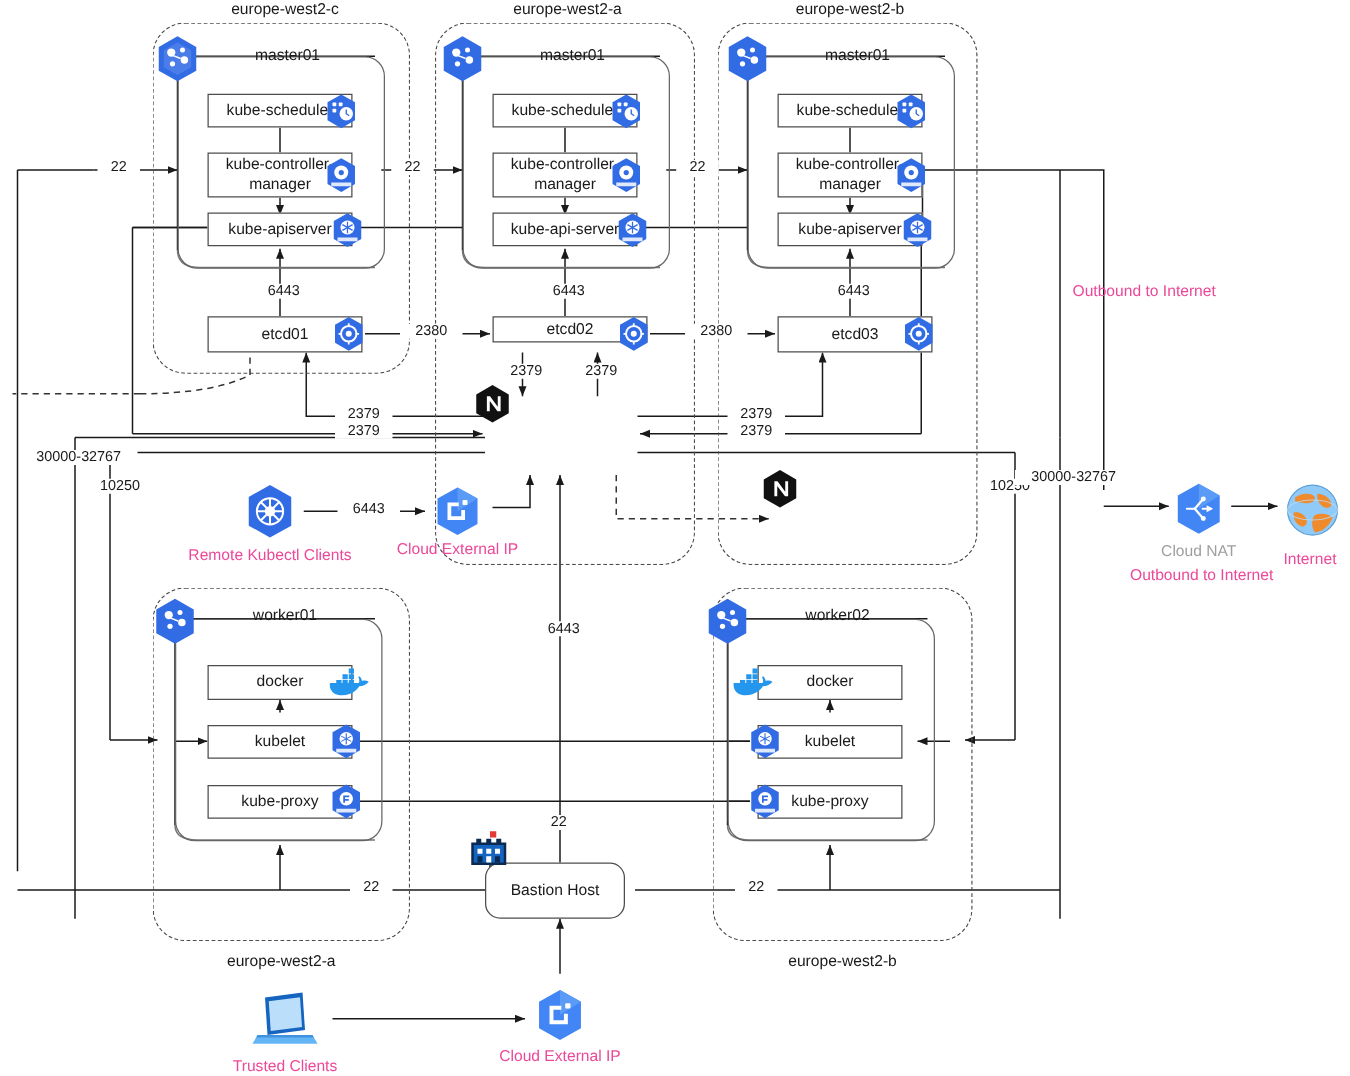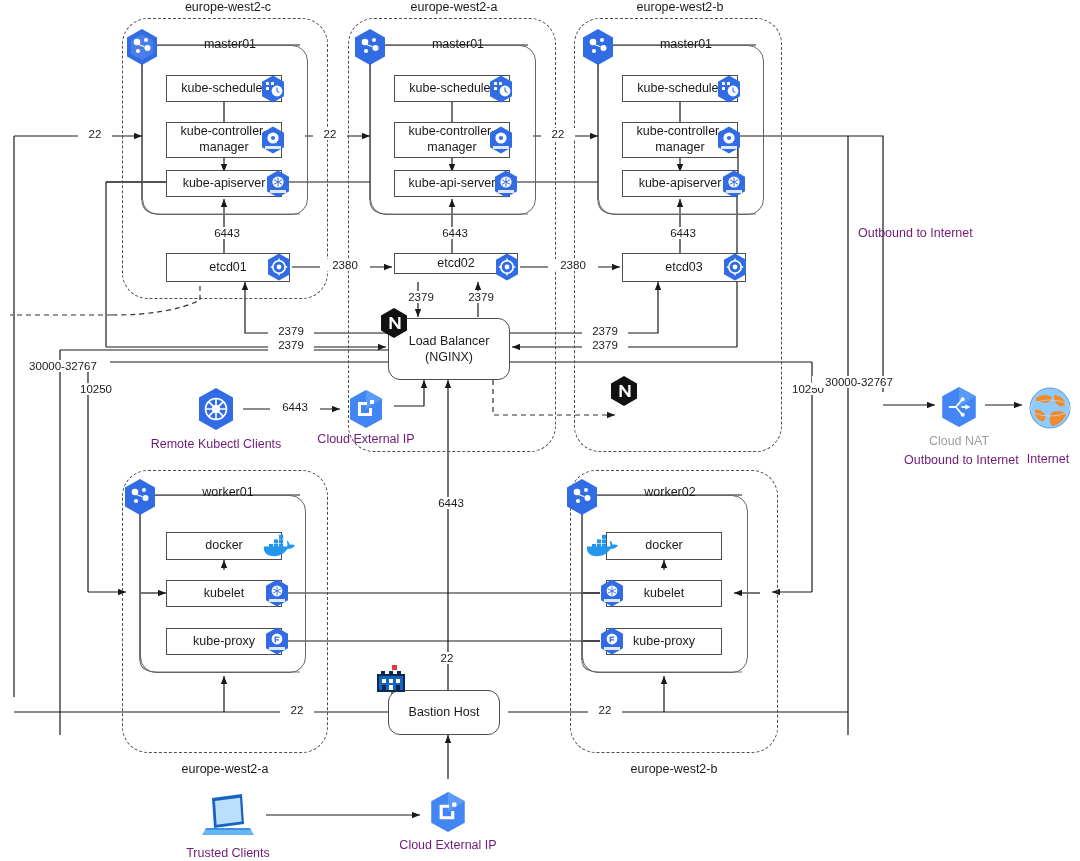--- a/index.html
+++ b/index.html
@@ -10,21 +10,21 @@
 
   .node{position:absolute;box-sizing:border-box;display:flex;align-items:center;justify-content:center;
         text-align:center;color:#1a1a1a;background:#fff;}
   .rect{border:1px solid #4d4d4d;font-size:12.5px;line-height:1.25;}
   .rounded{border:1px solid #4d4d4d;border-radius:12px;font-size:12.5px;line-height:1.3;}
   .group-round{position:absolute;border:1px solid #666;border-radius:16px;box-sizing:border-box;background:transparent;}
   .zone{position:absolute;border:1.4px dashed #4d4d4d;border-radius:26px;box-sizing:border-box;background:transparent;}
   .zone-label{position:absolute;font-size:12.5px;color:#1a1a1a;text-align:center;white-space:nowrap;}
   .grp-label{position:absolute;font-size:12.5px;color:#1a1a1a;text-align:center;white-space:nowrap;}
   .port{position:absolute;font-size:11.5px;color:#1a1a1a;background:#fff;padding:0 2px;white-space:nowrap;text-align:center;}
-  .cap{position:absolute;font-size:12.5px;color:#701a75;white-space:nowrap;text-align:center;}
+  .cap{position:absolute;font-size:12.5px;color:#ec4899;white-space:nowrap;text-align:center;}
   .cap-grey{color:#9e9e9e;}
   .ico{position:absolute;display:block;}
   .ico svg{display:block;}
 </style>
 </head>
 <body>
 
 <div id="canvas">
 
   <svg id="wires" viewBox="0 0 1080 861">
@@ -366,24 +366,20 @@
   <span class="ico" style="left:720px;top:252px;">
     <svg width="30" height="30" viewBox="0 0 30 30">
         <polygon points="15,1.5 26,7.8 26,22.2 15,28.5 4,22.2 4,7.8" fill="#326CE5"></polygon>
         <circle cx="15" cy="15" r="6.2" fill="none" stroke="#fff" stroke-width="1.6"></circle>
         <circle cx="15" cy="15" r="2.4" fill="#fff"></circle>
         <path d="M15,6.5 L15,9.2 M15,20.8 L15,23.5 M6.8,15 L9.5,15 M20.5,15 L23.2,15" stroke="#fff" stroke-width="1.4"></path>
       </svg>
   </span>
   <div class="port" style="left:660px;top:227px;width:42px;">6443</div>
 
-  <div class="node rounded" style="left:388px;top:318px;width:122px;height:62px;">
-    <span style="white-space:pre-line;">Load Balancer
-(NGINX)</span>
-  </div>
   <span class="ico" style="left:379px;top:307px;">
     <svg width="30" height="32" viewBox="0 0 30 32">
         <polygon points="15,1 28,8.5 28,23.5 15,31 2,23.5 2,8.5" fill="#111"></polygon>
         <path d="M10.5,22 L10.5,10 L13,10 L19.2,18.3 L19.2,10 L21.5,10 L21.5,22 L19,22 L12.8,13.7 L12.8,22 z" fill="#fff"></path>
       </svg>
   </span>
 
   <span class="ico" style="left:609px;top:375px;">
     <svg width="30" height="32" viewBox="0 0 30 32">
         <polygon points="15,1 28,8.5 28,23.5 15,31 2,23.5 2,8.5" fill="#111"></polygon>
@@ -623,15 +619,15 @@
         <g fill="#EF8B2C">
           <path d="M8,12 c4,-3 10,-4 14,-2 c3,1.5 2,5 -1,6 c-4,1.5 -9,0 -13,-1 z"></path>
           <path d="M26,9 c5,0 9,3 11,7 c1,3 -2,5 -5,4 c-4,-1.5 -7,-6 -6,-11 z"></path>
           <path d="M7,24 c4,-1 8,1 10,5 c1.5,3.5 -1,7 -4,6 c-4,-1.5 -7,-6 -6,-11 z"></path>
           <path d="M24,26 c5,-2 11,-1 14,2 c-2,6 -7,11 -14,12 c-3,-4 -3,-11 0,-14 z"></path>
         </g>
         <circle cx="22" cy="22" r="20" fill="none" stroke="#5f9fd6" stroke-width="1"></circle>
         <ellipse cx="22" cy="22" rx="20" ry="8" fill="none" stroke="#bcdcf5" stroke-width="0.9" opacity="0.8"></ellipse>
       </svg>
   </span>
-  <div class="cap" style="left:1016px;top:440px;width:64px;margin-top:12px;">Internet</div>
+  <div class="cap" style="left:1016px;top:440px;width:64px;">Internet</div>
 
 </div>
 
 </body></html>

